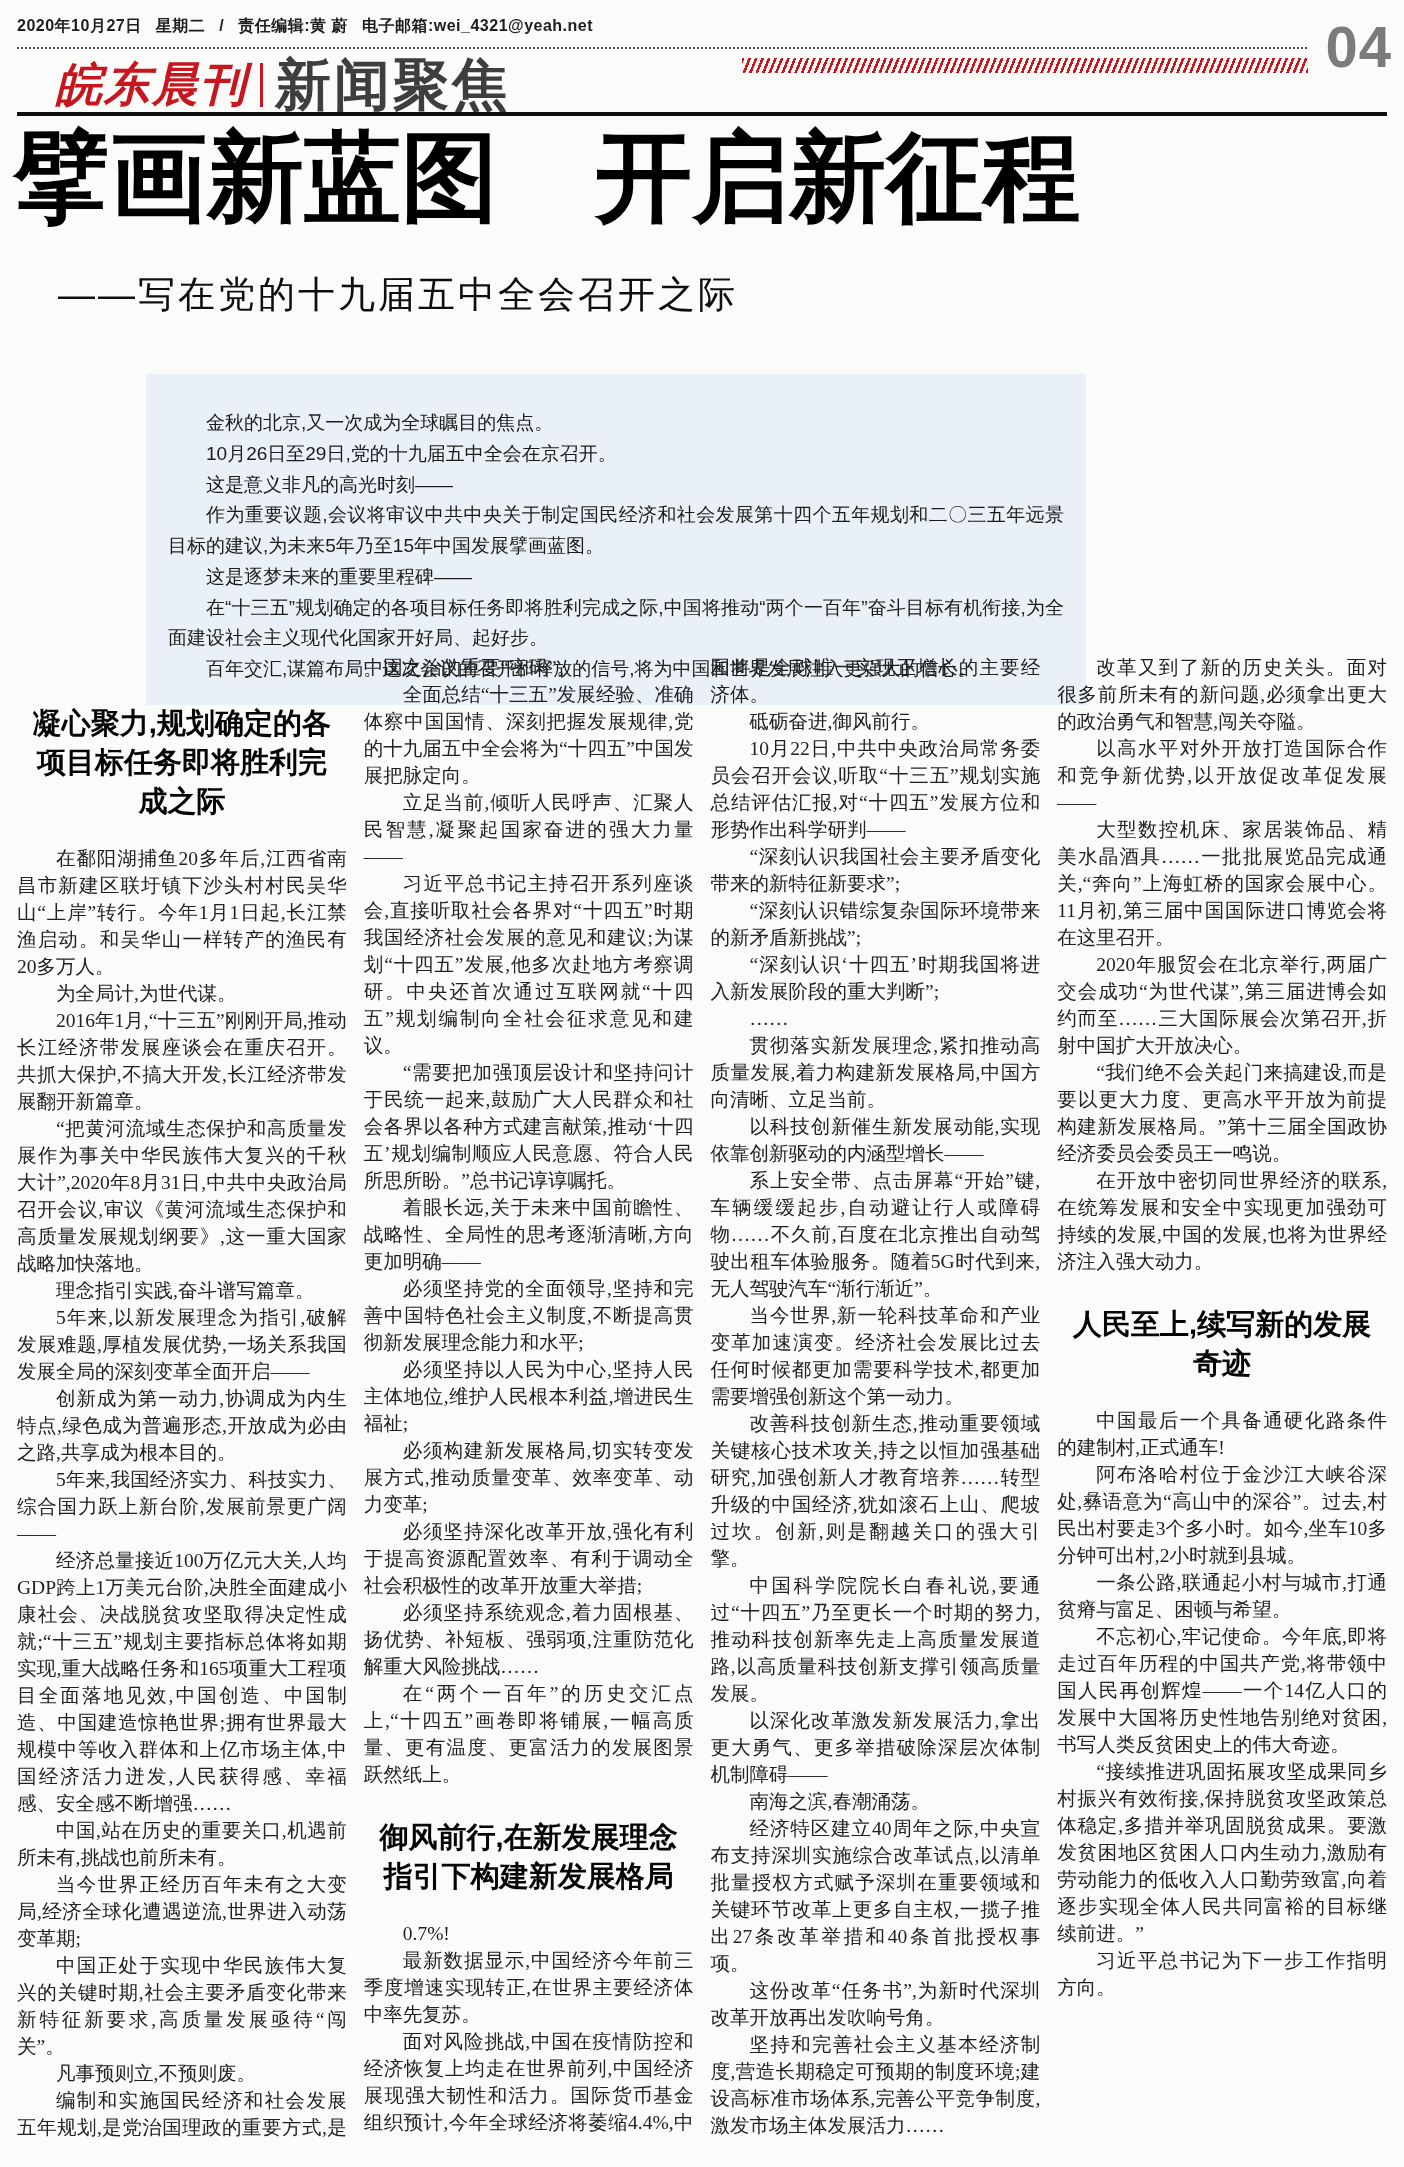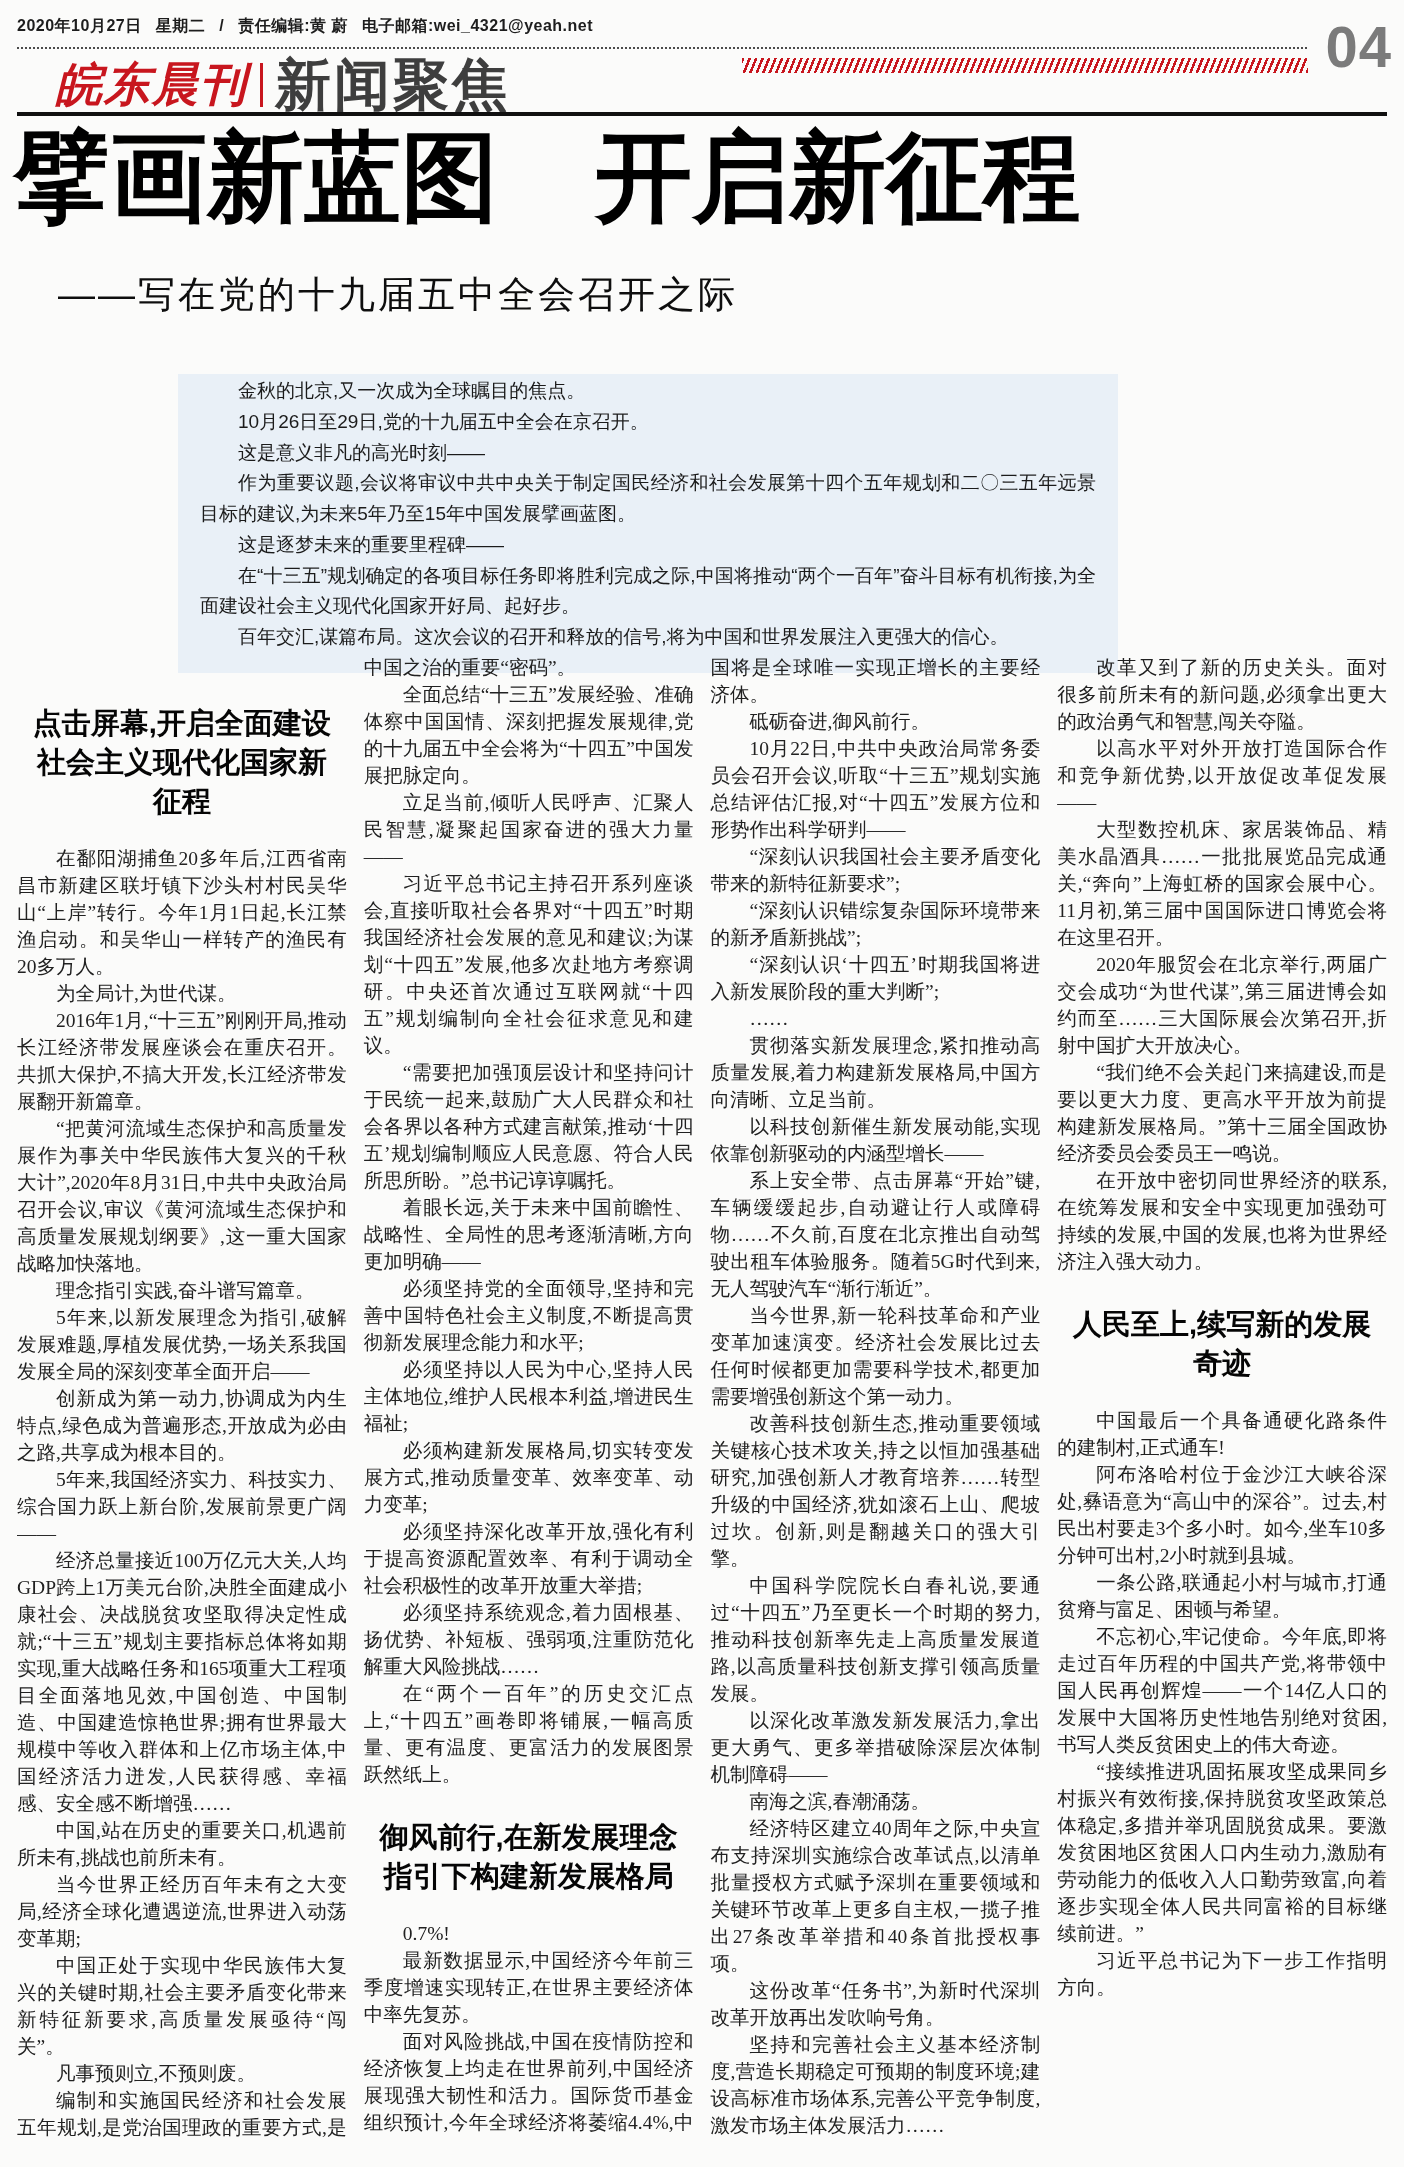--- a/index.html
+++ b/index.html
@@ -52,21 +52,21 @@
   }
   .subtitle{
     position:absolute;top:270px;left:58px;margin:0;
     font-family:"Liberation Sans","DejaVu Sans",sans-serif;
     font-weight:400;font-size:37px;color:#0e0e0e;letter-spacing:3px;white-space:nowrap;
   }
 
   
   .intro-box{
     position:absolute;top:374px;left:146px;width:896px;min-height:224px;
-    background:#e9f0f7;padding:2px 22px 20px;margin-left:32px;
+    background:#e9f0f7;padding:34px 22px 20px;
   }
   .intro-p{
     margin:0;text-indent:2em;
     font-family:"Liberation Sans","DejaVu Sans",sans-serif;
     font-weight:500;font-size:19px;line-height:1.62;color:#1b1b1b;
     text-align:justify;
   }
 
   
   .article{
@@ -117,21 +117,21 @@
     <p class="intro-p">金秋的北京,又一次成为全球瞩目的焦点。</p>
     <p class="intro-p">10月26日至29日,党的十九届五中全会在京召开。</p>
     <p class="intro-p">这是意义非凡的高光时刻——</p>
     <p class="intro-p">作为重要议题,会议将审议中共中央关于制定国民经济和社会发展第十四个五年规划和二〇三五年远景目标的建议,为未来5年乃至15年中国发展擘画蓝图。</p>
     <p class="intro-p">这是逐梦未来的重要里程碑——</p>
     <p class="intro-p">在“十三五”规划确定的各项目标任务即将胜利完成之际,中国将推动“两个一百年”奋斗目标有机衔接,为全面建设社会主义现代化国家开好局、起好步。</p>
     <p class="intro-p">百年交汇,谋篇布局。这次会议的召开和释放的信号,将为中国和世界发展注入更强大的信心。</p>
   </div>
 
 <div class="article">
-    <h3 class="col-heading">点击屏幕,开启全面建设社会主义现代化国家新征程</h3>
+    <h3 class="col-heading">凝心聚力,规划确定的各项目标任务即将胜利完成之际</h3>
     <p class="body-p">在鄱阳湖捕鱼20多年后,江西省南昌市新建区联圩镇下沙头村村民吴华山“上岸”转行。今年1月1日起,长江禁渔启动。和吴华山一样转产的渔民有20多万人。</p>
     <p class="body-p">为全局计,为世代谋。</p>
     <p class="body-p">2016年1月,“十三五”刚刚开局,推动长江经济带发展座谈会在重庆召开。共抓大保护,不搞大开发,长江经济带发展翻开新篇章。</p>
     <p class="body-p">“把黄河流域生态保护和高质量发展作为事关中华民族伟大复兴的千秋大计”,2020年8月31日,中共中央政治局召开会议,审议《黄河流域生态保护和高质量发展规划纲要》,这一重大国家战略加快落地。</p>
     <p class="body-p">理念指引实践,奋斗谱写篇章。</p>
     <p class="body-p">5年来,以新发展理念为指引,破解发展难题,厚植发展优势,一场关系我国发展全局的深刻变革全面开启——</p>
     <p class="body-p">创新成为第一动力,协调成为内生特点,绿色成为普遍形态,开放成为必由之路,共享成为根本目的。</p>
     <p class="body-p">5年来,我国经济实力、科技实力、综合国力跃上新台阶,发展前景更广阔——</p>
     <p class="body-p">经济总量接近100万亿元大关,人均GDP跨上1万美元台阶,决胜全面建成小康社会、决战脱贫攻坚取得决定性成就;“十三五”规划主要指标总体将如期实现,重大战略任务和165项重大工程项目全面落地见效,中国创造、中国制造、中国建造惊艳世界;拥有世界最大规模中等收入群体和上亿市场主体,中国经济活力迸发,人民获得感、幸福感、安全感不断增强……</p>
     <p class="body-p">中国,站在历史的重要关口,机遇前所未有,挑战也前所未有。</p>

